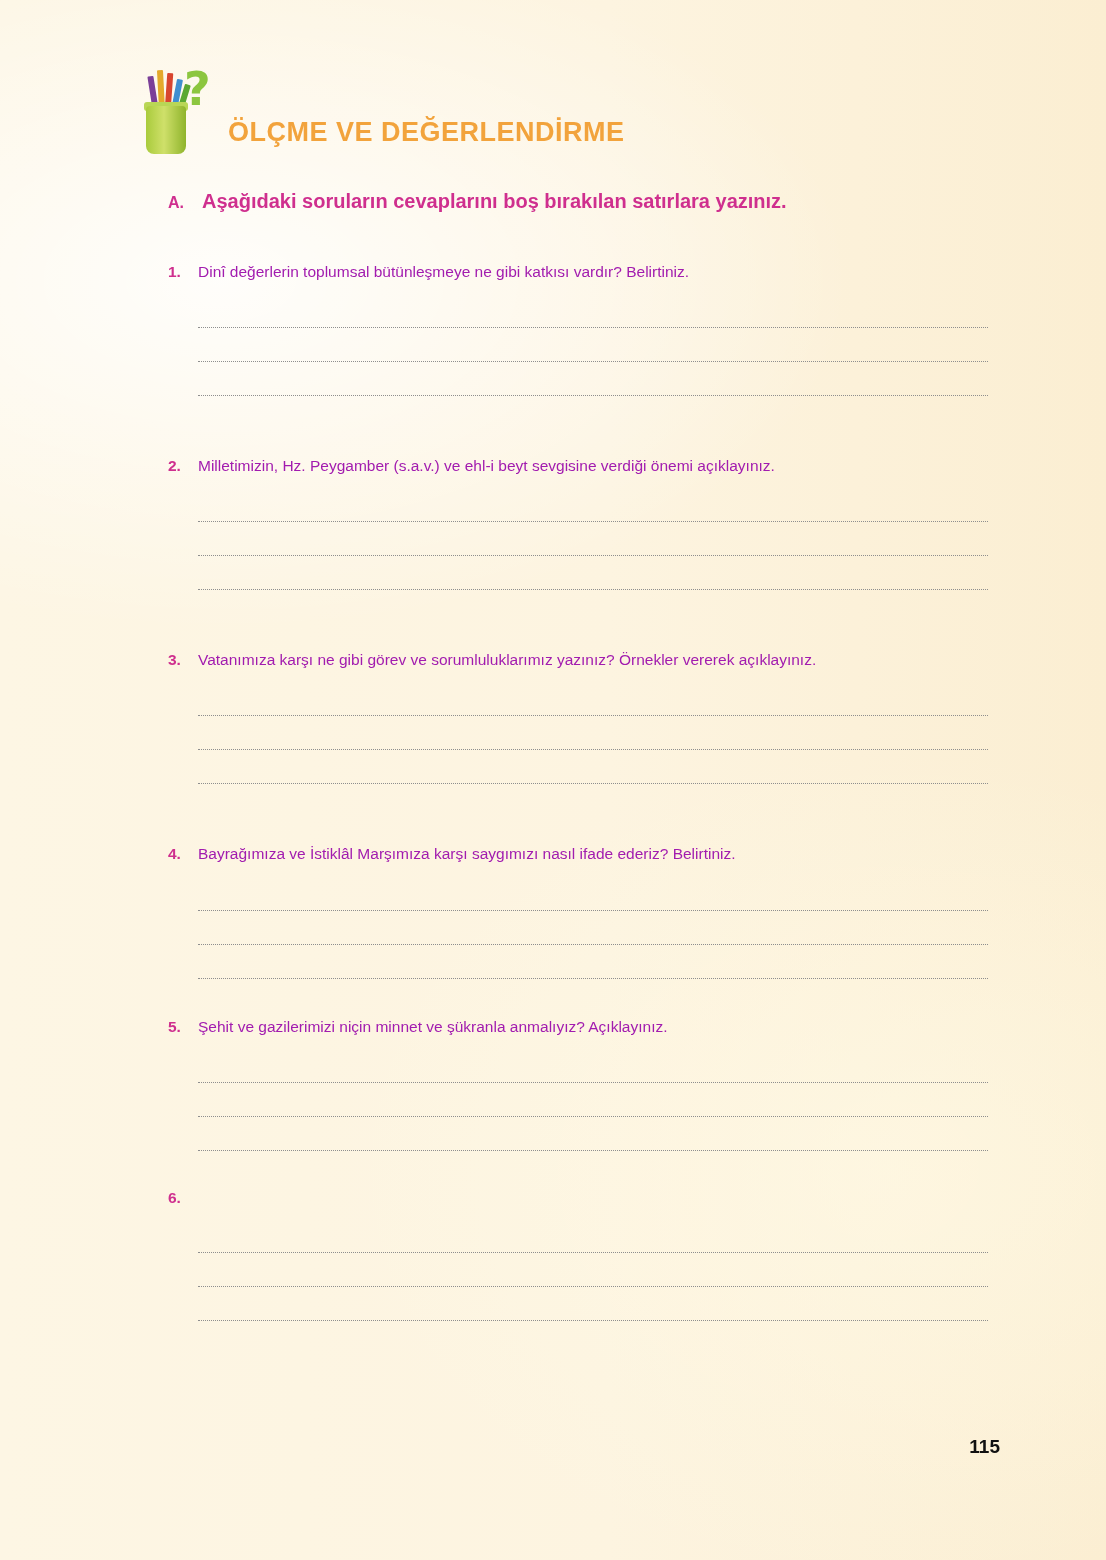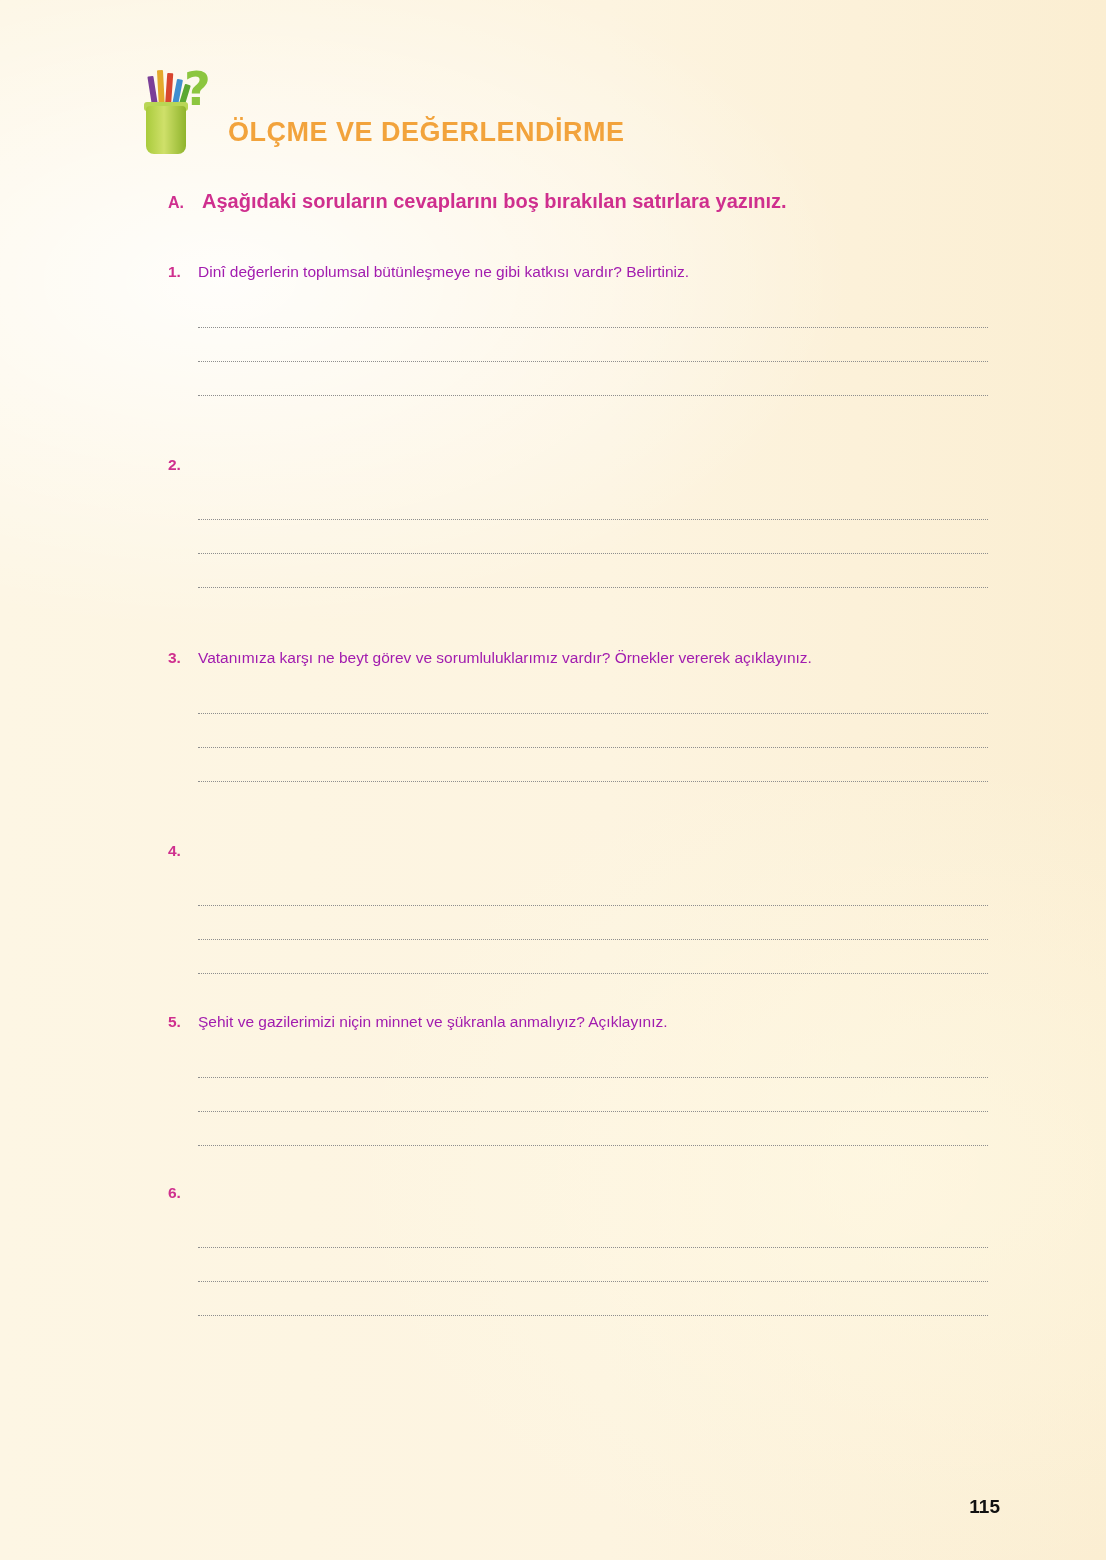--- a/index.html
+++ b/index.html
@@ -160,21 +160,21 @@
     border-bottom: 1.5px dotted #8e8e8e;
     width: 790px;
   }
   .q-gap-big { height: 60px; }
   .q-gap-small { height: 38px; }
 
   
   .page-number {
     position: absolute;
     right: 106px;
-    top: 1496px;
+    top: 1436px;
     font-size: 19px;
     font-weight: bold;
     color: #111111;
   }
 </style>
 </head>
 <body>
 
 <div class="page">
   <div class="page-inner"></div>
@@ -213,47 +213,49 @@
         <div class="dotline"></div>
         <div class="dotline"></div>
       </div>
     </div>
 
     <div class="q-gap-big"></div>
 
     <div class="question">
       <div class="q-head">
         <span class="q-num">2.</span>
+        <span class="q-text">Milletimizin, Hz. Peygamber (s.a.v.) ve ehl-i beyt sevgisine verdiği önemi açıklayınız.</span>
       </div>
       <div class="q-lines">
         <div class="dotline"></div>
         <div class="dotline"></div>
         <div class="dotline"></div>
       </div>
     </div>
 
     <div class="q-gap-big"></div>
 
     <div class="question">
       <div class="q-head">
         <span class="q-num">3.</span>
-        <span class="q-text">Vatanımıza karşı ne beyt görev ve sorumluluklarımız vardır? Örnekler vererek açıklayınız.</span>
+        <span class="q-text">Vatanımıza karşı ne gibi görev ve sorumluluklarımız yazınız? Örnekler vererek açıklayınız.</span>
       </div>
       <div class="q-lines">
         <div class="dotline"></div>
         <div class="dotline"></div>
         <div class="dotline"></div>
       </div>
     </div>
 
     <div class="q-gap-big"></div>
 
     <div class="question">
       <div class="q-head">
         <span class="q-num">4.</span>
+        <span class="q-text">Bayrağımıza ve İstiklâl Marşımıza karşı saygımızı nasıl ifade ederiz? Belirtiniz.</span>
       </div>
       <div class="q-lines">
         <div class="dotline"></div>
         <div class="dotline"></div>
         <div class="dotline"></div>
       </div>
     </div>
 
     <div class="q-gap-small"></div>
 

